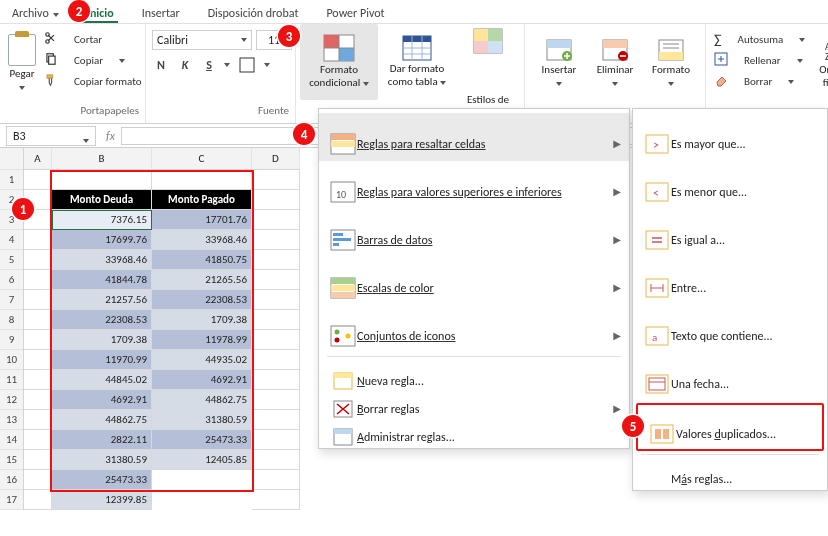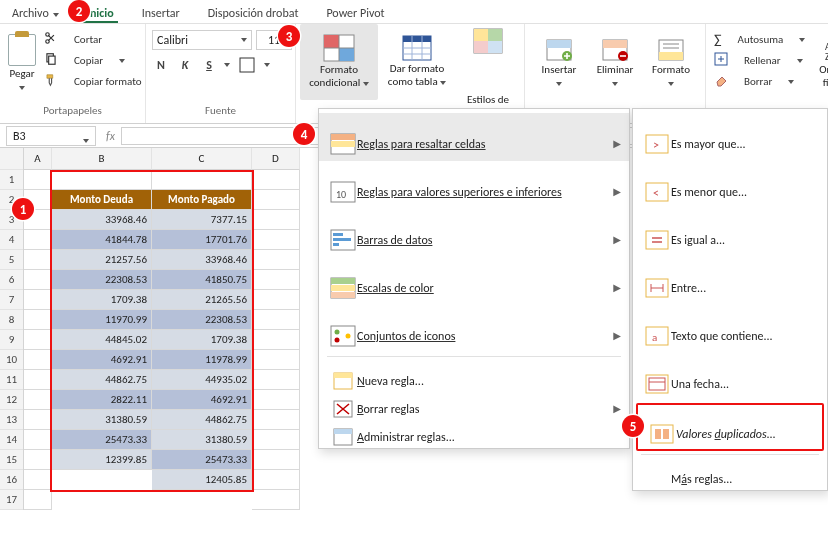--- a/index.html
+++ b/index.html
@@ -7,21 +7,21 @@
 
   
   .tabstrip { display: flex; gap: 20px; padding: 4px 8px 0 8px; background: #fff; border-bottom: 1px solid #e1e1e1; height: 24px; }
   .tab { color: #444; padding: 2px 4px; cursor: pointer; }
   .tab.active { color: #217346; border-bottom: 2px solid #217346; font-weight: 600; }
 
   
   .ribbon { display: flex; background: #fff; border-bottom: 1px solid #d0d0d0; height: 100px; position: relative; }
   .group { display: flex; flex-direction: column; padding: 2px 6px; border-right: 1px solid #e6e6e6; }
   .group-body { flex: 1; display: flex; align-items: flex-start; gap: 4px; }
-  .group-label { text-align: center; font-size: 11px; color: #6a6a6a; padding: 2px 0 4px 0; }
+  .group-label { text-align: right; font-size: 11px; color: #6a6a6a; padding: 2px 0 4px 0; }
 
   .big-btn { display: flex; flex-direction: column; align-items: center; justify-content: center; width: 60px; min-height: 76px; gap: 2px; padding: 4px 2px; cursor: pointer; border-radius: 2px;}
   .big-btn .lbl { font-size: 11px; text-align: center; line-height: 1.15; }
 
   .vstack { display: flex; flex-direction: column; gap: 2px; }
   .mini { display: flex; align-items: center; gap: 16px; font-size: 11px; color: #333; cursor: pointer; padding: 1px 2px; white-space: nowrap;}
 
   
   .ico-paste { width: 28px; height: 32px; background: linear-gradient(#fff,#fff); border: 1px solid #9aa; border-radius: 2px; position: relative; }
   .ico-paste::before { content:""; position:absolute; top:-4px; left:6px; width:14px; height:6px; background:#c49a3a; border-radius:2px 2px 0 0; }
@@ -44,21 +44,21 @@
   .rowhdr-col { width:24px; border-right:1px solid #d4d4d4;}
   .rowhdr { height:20px; font-size:11px; color:#444; text-align:center; border-bottom:1px solid #e3e3e3; background:#f3f3f3; line-height:20px;}
   .rowhdr.first { height:22px; background:#f3f3f3;}
   .colhdrs { display:flex; }
   .colhdr { height:22px; border-right:1px solid #e3e3e3; border-bottom:1px solid #d4d4d4; background:#f3f3f3; text-align:center; font-size:11px; line-height:22px;}
   .colA{width:28px;} .colB{width:100px;} .colC{width:100px;} .colD{width:48px;}
 
   .sel-box { position:absolute; border:2.5px solid #e11; pointer-events:none; }
   .cells-col{ display:flex; flex-direction:column; }
   .cell { height:20px; border-right:1px solid #d9d9d9; border-bottom:1px solid #d9d9d9; padding:0 4px; font-size:11px; text-align:right; line-height:20px; overflow:hidden; white-space:nowrap;}
-  .thead-cell { background:#a16207; color:#fff; font-weight:600; text-align:center; }
+  .thead-cell { background:#000000; color:#fff; font-weight:600; text-align:center; }
   .alt0 { background:#d6dce5; } .alt1 { background:#b5c0d8; }
   .b3sel { background:#e8edf5; outline:1.5px solid #217346; outline-offset:-1px;}
 
   
   .menu { position:absolute; background:#fff; border:1px solid #cccccc; box-shadow:2px 4px 10px rgba(0,0,0,.15); padding:4px 0; font-size:12px; }
   .menu-item { display:flex; align-items:center; padding:19px 22px 6px 10px; cursor:pointer; height:48px; position:relative;text-align:center;}
   .menu-item.small { height:28px; }
   .menu-item:hover, .menu-item.hover { background:#eaeaea; }
   .menu-item .arrow { position:absolute; right:8px; color:#666; font-size:10px;}
   .menu-sep { height:1px; background:#e1e1e1; margin:3px 8px; }
@@ -311,39 +311,40 @@
         <div class="cell"></div>
         <div class="cell"></div>
         <div class="cell"></div>
         <div class="cell"></div>
         <div class="cell"></div>
       </div>
 
       <div class="cells-col" id="colB" style="width:100px;">
         <div class="cell"></div>
         <div class="cell thead-cell">Monto Deuda</div>
+      <div class="cell alt0 b3sel">7376.15</div>
+          <div class="cell alt1">17699.76</div>
           <div class="cell alt0">33968.46</div>
           <div class="cell alt1">41844.78</div>
           <div class="cell alt0">21257.56</div>
           <div class="cell alt1">22308.53</div>
           <div class="cell alt0">1709.38</div>
           <div class="cell alt1">11970.99</div>
           <div class="cell alt0">44845.02</div>
           <div class="cell alt1">4692.91</div>
           <div class="cell alt0">44862.75</div>
           <div class="cell alt1">2822.11</div>
           <div class="cell alt0">31380.59</div>
           <div class="cell alt1">25473.33</div>
           <div class="cell alt0">12399.85</div>
         </div>
 
       <div class="cells-col" id="colC" style="width:100px;">
         <div class="cell"></div>
         <div class="cell thead-cell">Monto Pagado</div>
-      <div class="cell alt0">7377.15</div>
           <div class="cell alt1">17701.76</div>
           <div class="cell alt0">33968.46</div>
           <div class="cell alt1">41850.75</div>
           <div class="cell alt0">21265.56</div>
           <div class="cell alt1">22308.53</div>
           <div class="cell alt0">1709.38</div>
           <div class="cell alt1">11978.99</div>
           <div class="cell alt0">44935.02</div>
           <div class="cell alt1">4692.91</div>
           <div class="cell alt0">44862.75</div>
@@ -513,21 +514,21 @@
   <div class="menu-item">
     <span class="mi-icon">
         <svg width="24" height="20">
           <rect x="1" y="1" width="22" height="18" fill="#fff" stroke="#e8b74a"></rect>
           <rect x="4" y="4" width="16" height="12" fill="none" stroke="#c55"></rect>
           <path d="M4 8h16" stroke="#c55"></path>
         </svg>
       </span>
     <span>Una fecha...</span>
   </div>
-  <div class="menu-item hl-dup" style="margin:2px 3px;font-style:italic;">
+  <div class="menu-item hl-dup" style="margin:2px 3px;">
     <span class="mi-icon">
         <svg width="24" height="20">
           <rect x="1" y="1" width="22" height="18" fill="#fff" stroke="#e8b74a"></rect>
           <rect x="5" y="5" width="6" height="10" fill="#f4b183"></rect>
           <rect x="13" y="5" width="6" height="10" fill="#f4b183"></rect>
         </svg>
       </span>
     <span><span>Valores </span><span class="underline-access">d</span><span>uplicados...</span></span>
   </div>
   <div class="menu-sep"></div>

